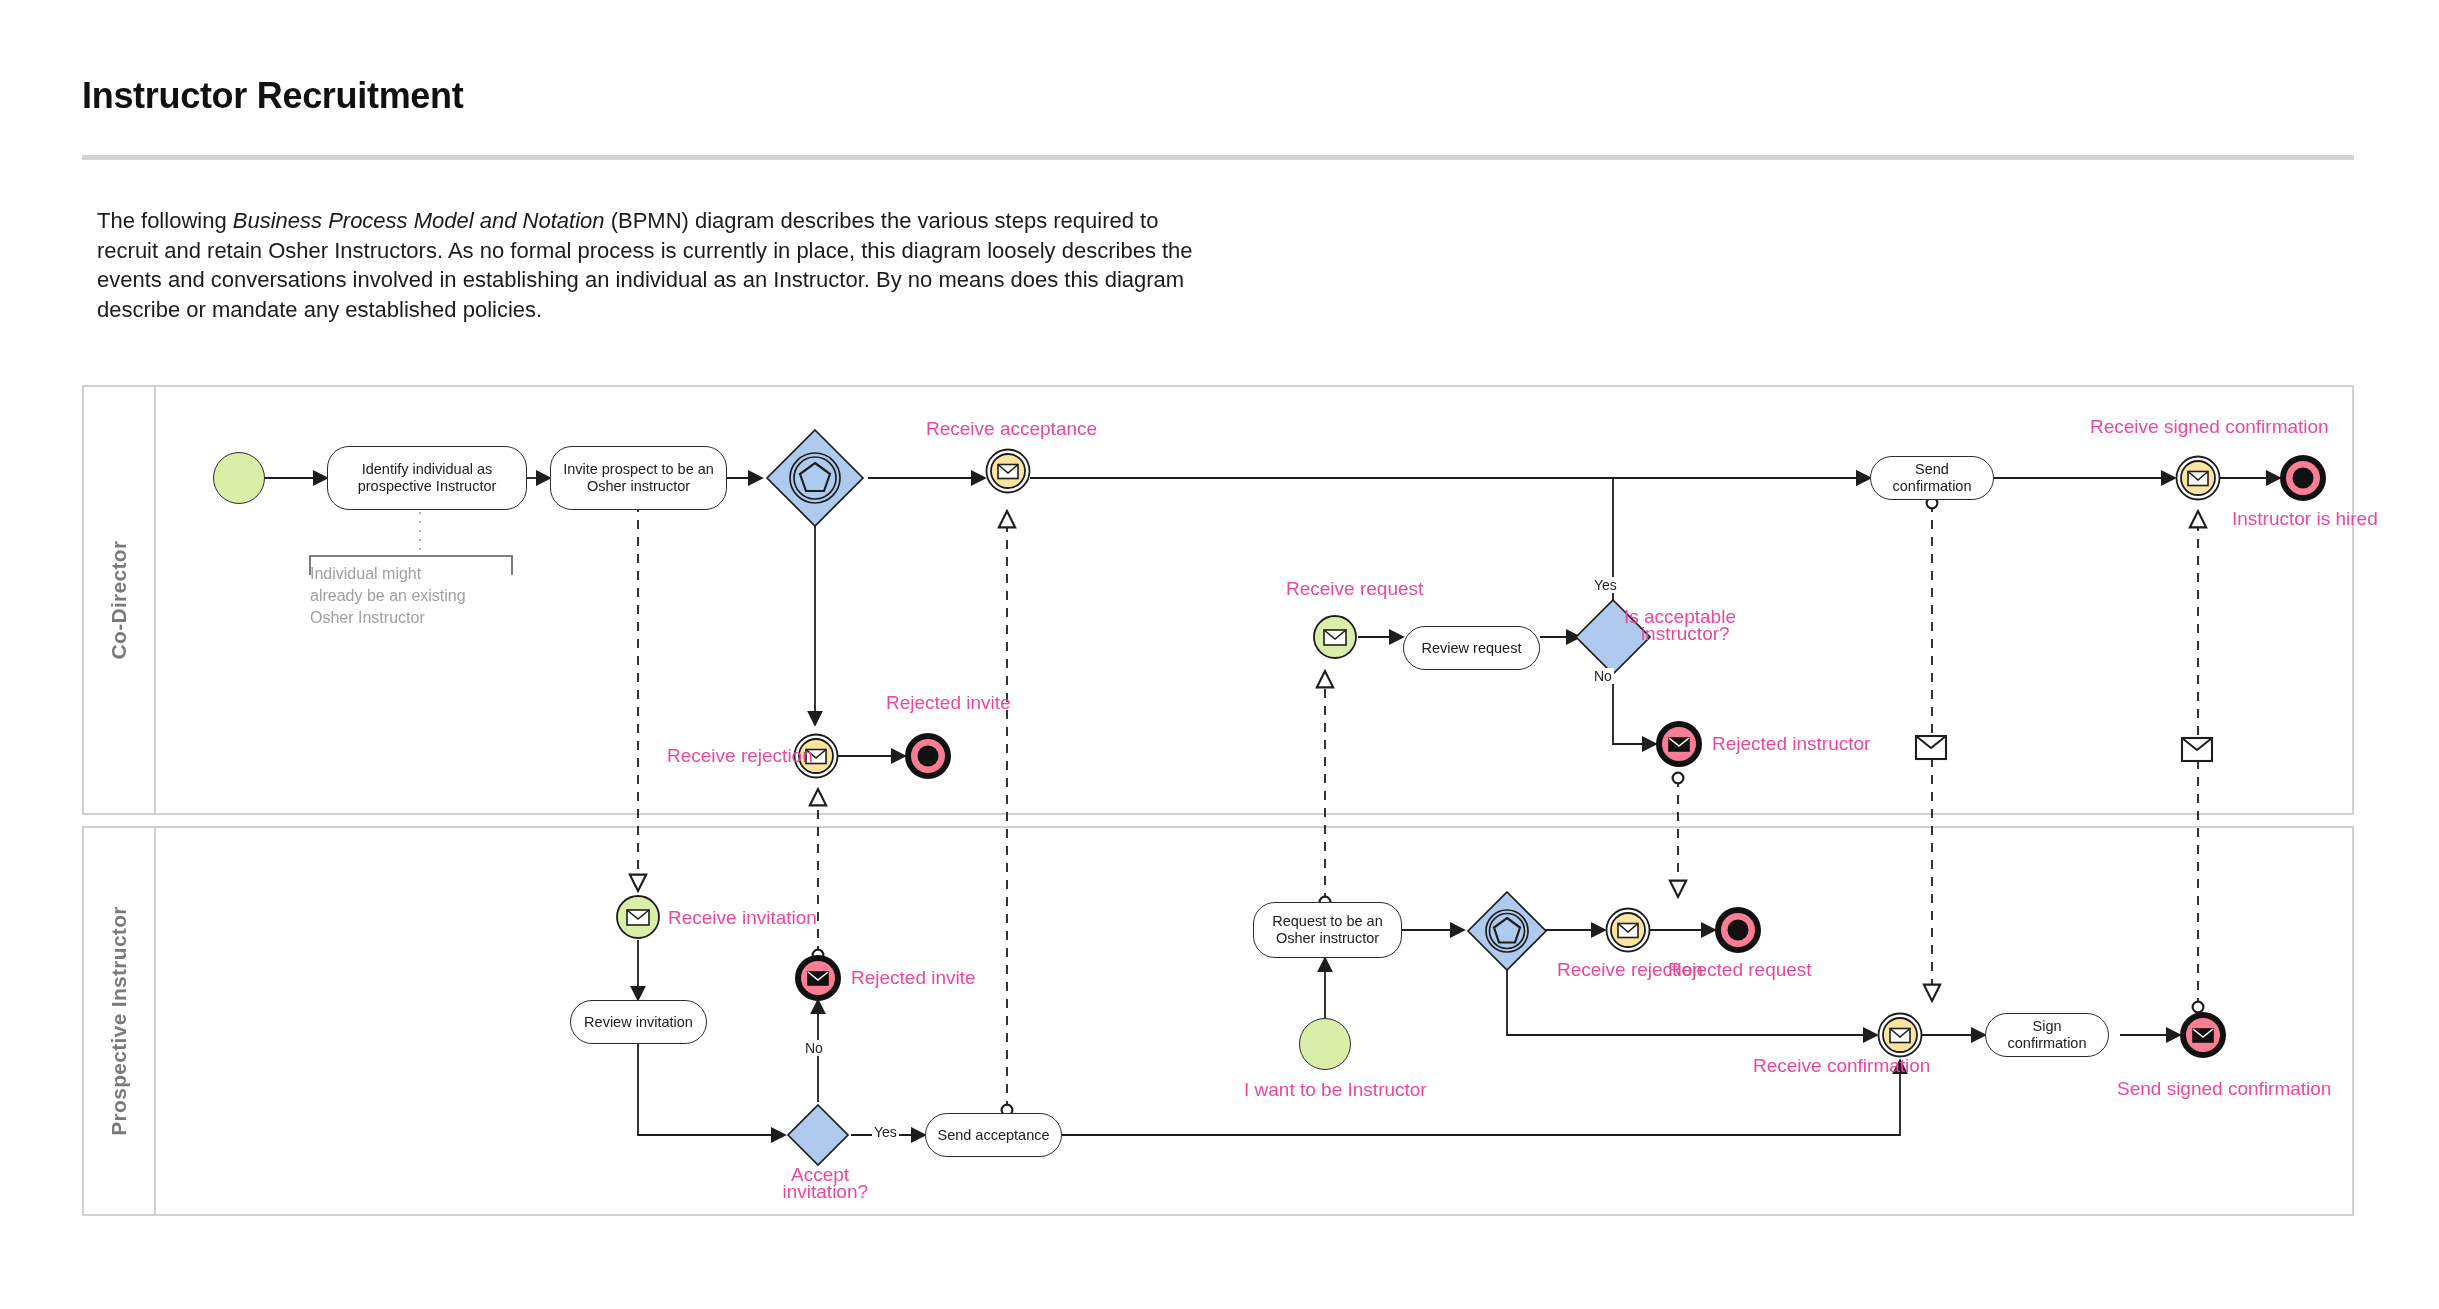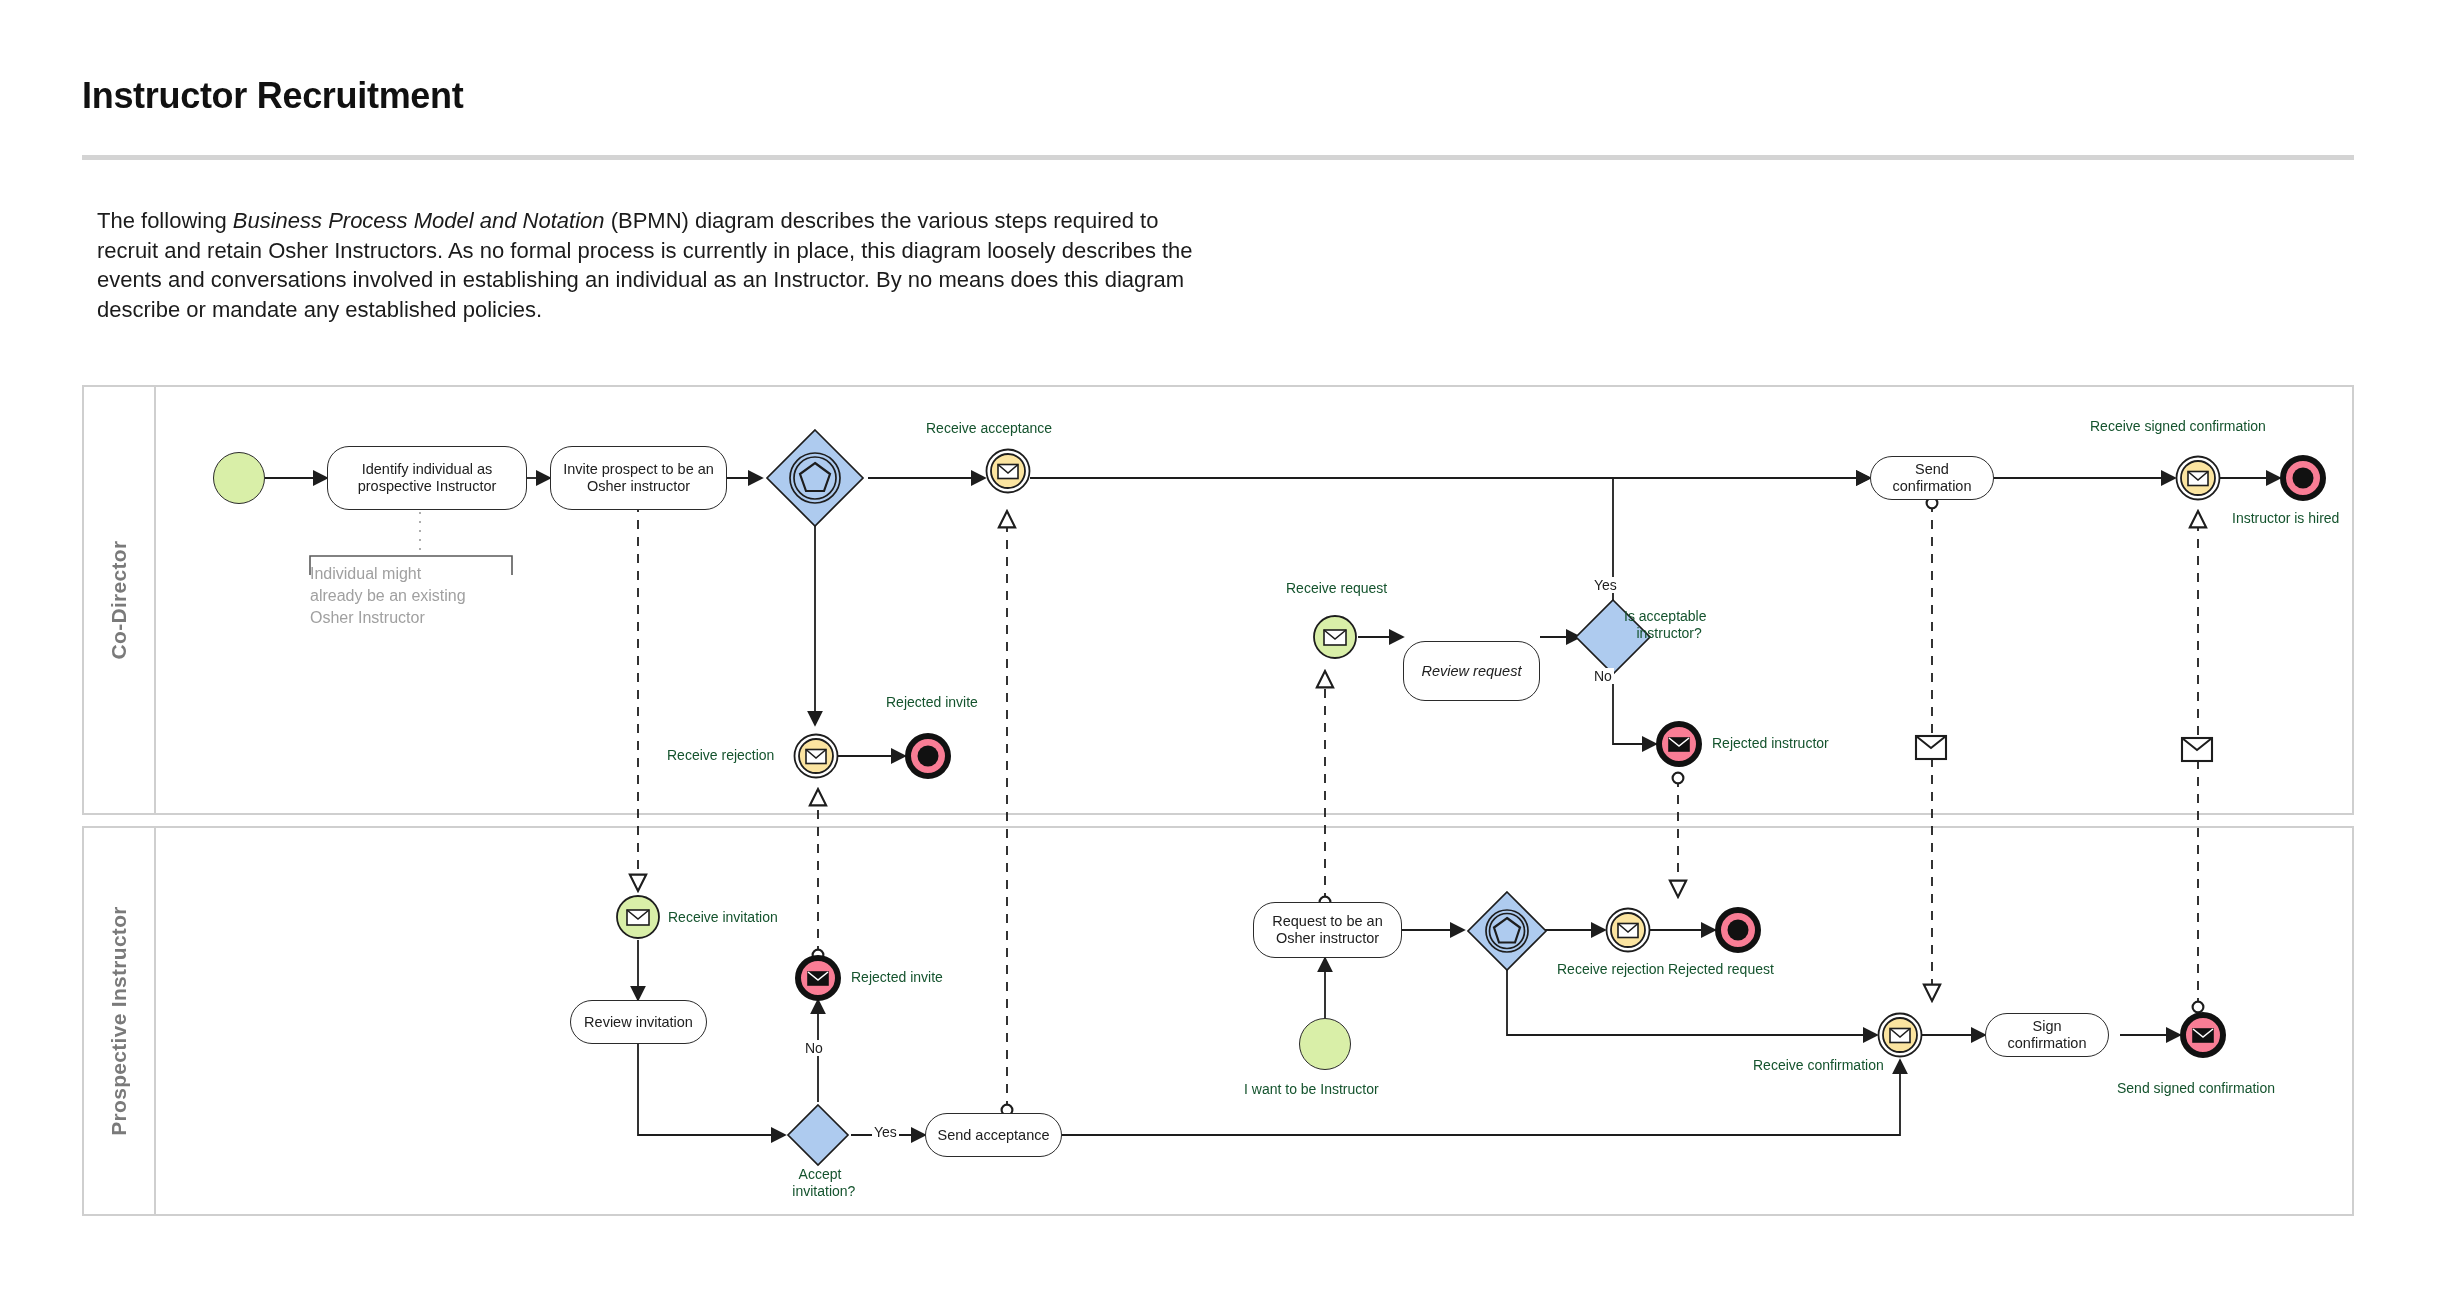--- a/index.html
+++ b/index.html
@@ -48,21 +48,21 @@
     background:#ffffff;border:1.6px solid #2b2b2b;border-radius:22px;
     display:flex;align-items:center;justify-content:center;text-align:center;
     font-size:14.5px;line-height:17px;color:#202020;padding:2px 6px;
   }
 
   .ev{position:absolute;border-radius:50%;box-sizing:border-box;}
   
   .ev-start{background:#d9efa8;border:1.6px solid #2b2b2b;}
 
   .label{
-    position:absolute;font-size:14px;line-height:17px;color:#14532d;
+    position:absolute;font-size:19px;line-height:17px;color:#ec4899;
     white-space:pre;
   }
   .label.ctr{text-align:center;}
   .annot{
     position:absolute;font-size:16px;line-height:22px;color:#a0a0a0;white-space:pre;
   }
   .flowlabel{
     position:absolute;font-size:14px;color:#1d1d1d;background:#ffffff;padding:0 2px;
   }
 </style>
@@ -250,21 +250,21 @@
     <svg width="46" height="46" viewBox="0 0 46 46">
       <circle cx="23" cy="23" r="21" fill="#d9efa8" stroke="#1d1d1d" stroke-width="1.8"></circle>
       <g>
         <rect x="12" y="16" width="22" height="15" fill="#ffffff" stroke="#1d1d1d" stroke-width="1.6"></rect>
         <path d="M12,16 L23,25 L34,16" fill="none" stroke="#1d1d1d" stroke-width="1.6"></path>
       </g>
     </svg>
   </div>
   <div class="label" style="left:1286px;top:580px;">Receive request</div>
 
-  <div class="node task" style="left:1403px;top:641px;width:137px;height:60px;font-style:italic;">
+  <div class="node task" style="left:1403px;top:626px;width:137px;height:44px;">
     <span>Review request</span>
   </div>
 
   <div class="node" style="left:1571px;top:595px;">
     <svg width="84" height="84" viewBox="0 0 84 84">
       <polygon points="42,5 79,42 42,79 5,42" fill="#aecbef" stroke="#1d1d1d" stroke-width="1.7"></polygon>
     </svg>
   </div>
   <div class="label ctr" style="left: 1624px; top: 608px; white-space: pre;">Is acceptable
   instructor?</div>

